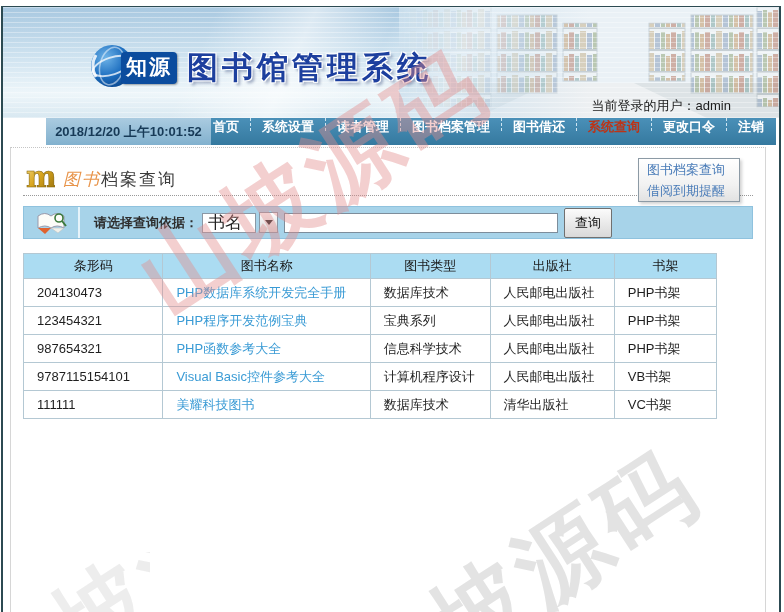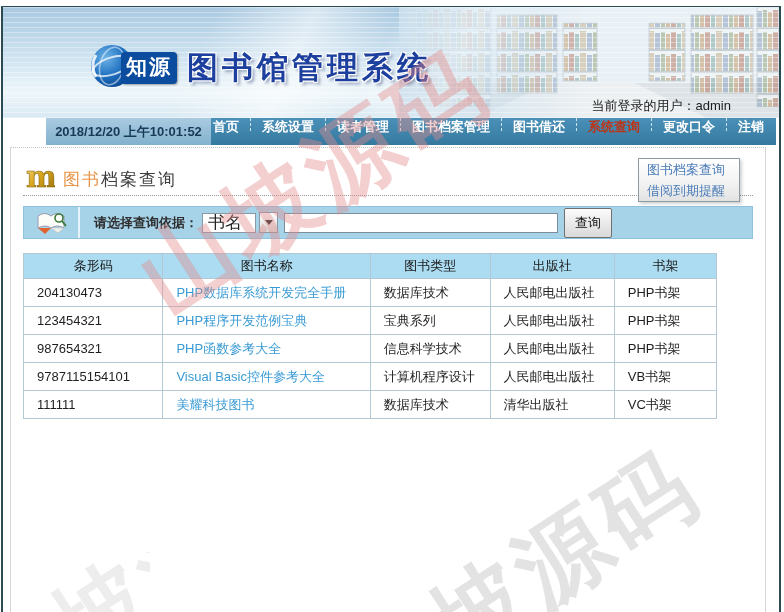--- a/index.html
+++ b/index.html
@@ -55,21 +55,21 @@
   
   .content {
     position:absolute; left:10px; top:147px; width:756px; bottom:0; background:#fff;
     border-left:1px solid #d6d6d6; border-right:1px solid #d6d6d6; border-top:1px dotted #c5c5c5;
   }
   .title-bar {
     position:relative; margin:12px 12px 0; height:36px; padding:4px 2px 0;
     border-bottom:1px dotted #999; display:flex; align-items:center;
   }
   .page-title { margin-left:8px; font-size:17px; letter-spacing:2px; }
-  .t-hi   { color:#e8944a; }
+  .t-hi   { color:#e8944a;font-style:italic; }
   .t-rest { color:#3c3c3c; }
   .decor-text { position:absolute; right:24px; bottom:4px; font-style:italic; color:#b3b3b3; font-size:13px; }
 
   
   .search-bar {
     margin:10px 12px 0; height:33px; background:#a7d3e9; border:1px solid #8fc2de;
     display:flex; align-items:center;
   }
   .s-icon-cell { width:56px; align-self:stretch; display:flex; align-items:center; justify-content:center;
     border-right:2px solid #e6f3fa; }

